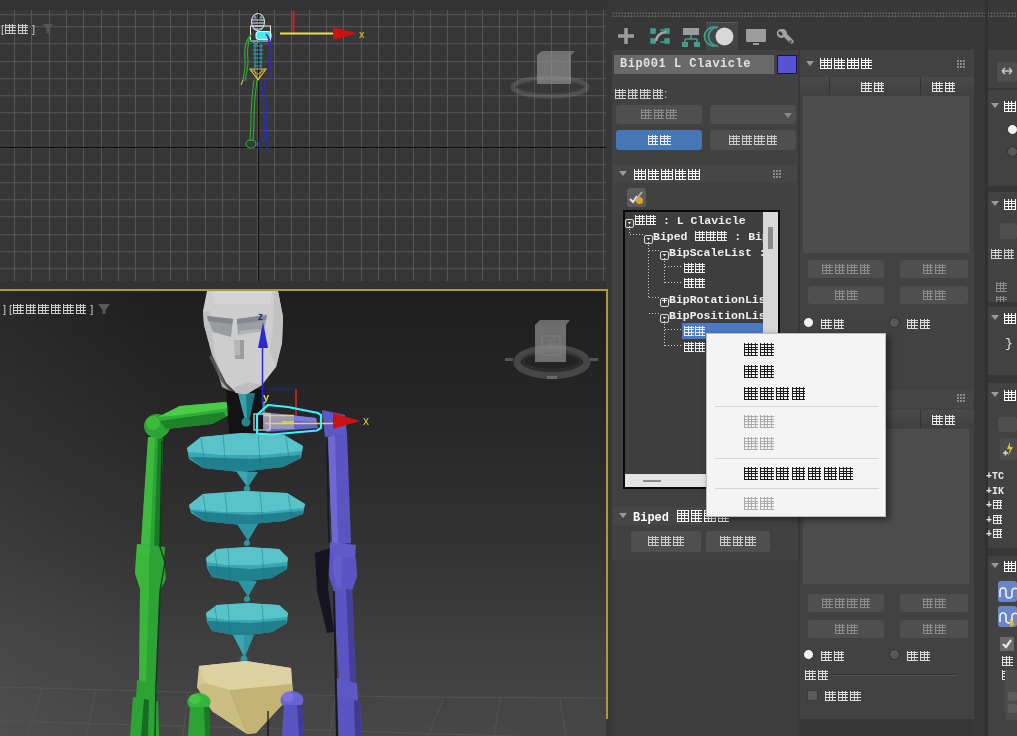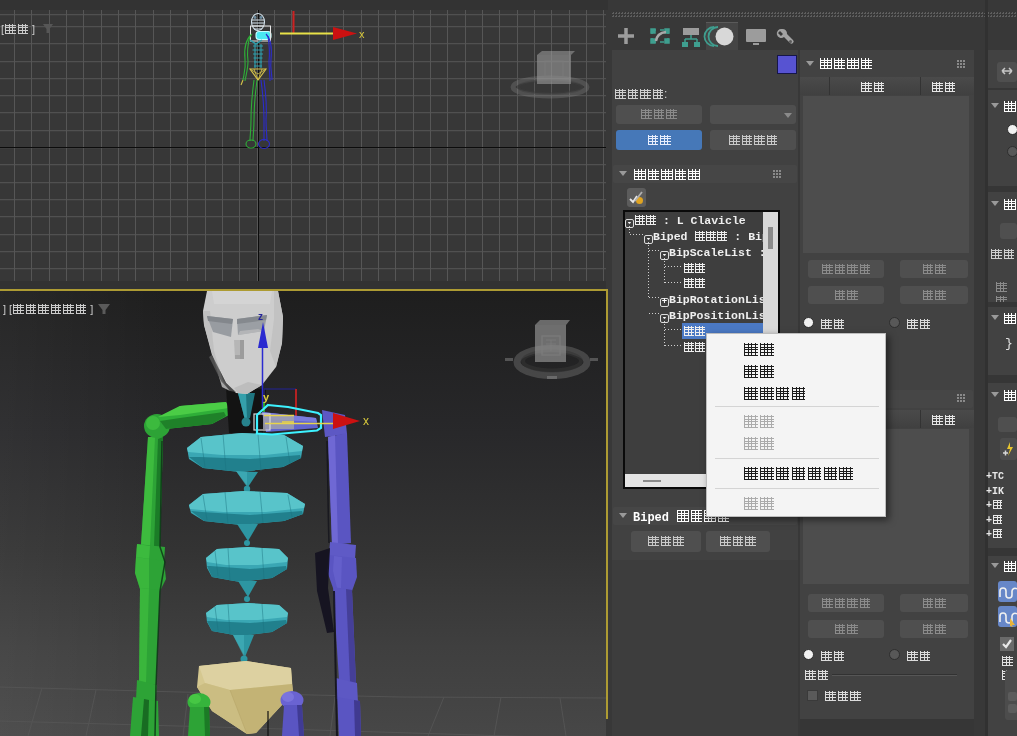--- a/index.html
+++ b/index.html
@@ -297,20 +297,21 @@
     <path d="M106 5 A 9.5 9.5 0 0 0 106 24"></path>
   </g>
   <circle cx="112.5" cy="14.5" r="9" fill="#d8d8d8"></circle>
   <rect x="134" y="7" width="20" height="13" rx="1" fill="#9c9c9c"></rect>
   <rect x="141" y="21" width="6" height="2" fill="#9c9c9c"></rect>
   <path d="M170 7 a4.5 4.5 0 1 0 2 8 l6 6 a2 2 0 0 0 3 -3 l-6 -6 a4.5 4.5 0 0 0 -5 -5 z M168 9 l3 3 -2 2 -3 -3 z" fill="#a2a2a2"></path>
   <circle cx="178.5" cy="19.5" r="1.5" fill="#5a5a5a"></circle>
 </svg>
 
 <div class="abs" id="col1"></div>
+<div class="abs" id="namef">Bip001 L Clavicle</div>
 <div class="abs" id="swatch"></div>
 <div class="abs" style="left:614px;top:87px;color:#cfcfcf;font-size:12px"><i class="c"></i><i class="c"></i><i class="c"></i><i class="c"></i>:</div>
 <div class="btn dis" style="left:616px;top:105px;width:86px;height:19px;line-height:19px"><i class="c"></i><i class="c"></i><i class="c"></i></div>
 <div class="btn" style="left:710px;top:105px;width:86px;height:19px"></div>
 <div class="tri" style="left:784px;top:113px;border-top-color:#8a8a8a"></div>
 <div class="btn bluebtn" style="left:616px;top:130px;width:86px;height:20px;line-height:20px"><i class="c"></i><i class="c"></i></div>
 <div class="btn" style="left:710px;top:130px;width:86px;height:20px;line-height:20px"><i class="c"></i><i class="c"></i><i class="c"></i><i class="c"></i></div>
 
 <div class="abs" style="left:613px;top:165px;width:184px;height:18px;background:#464646;border-radius:2px"></div>
 <div class="tri" style="left:619px;top:171px"></div>

